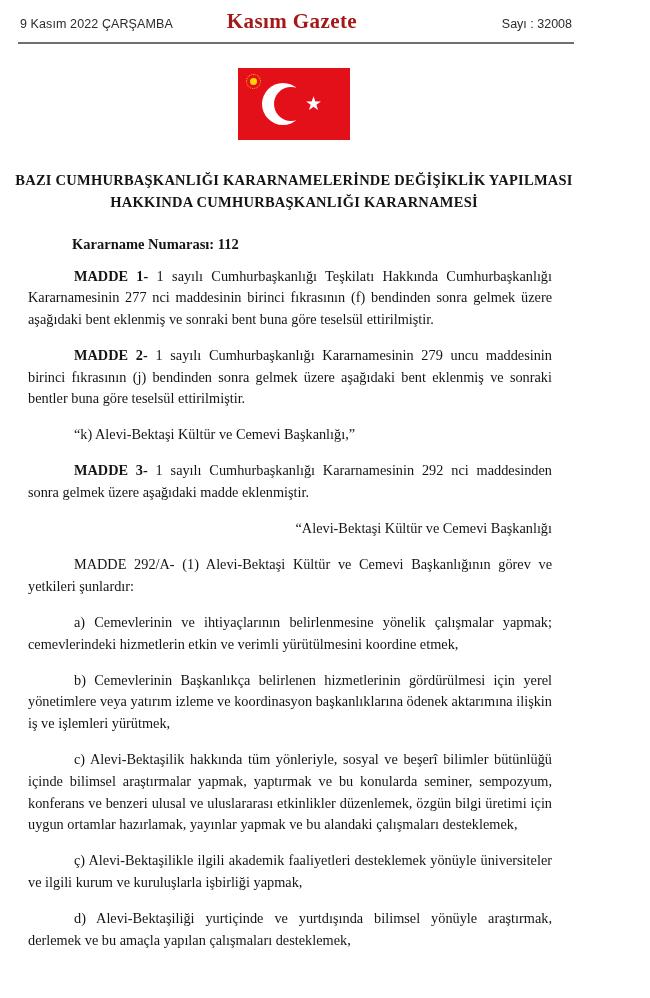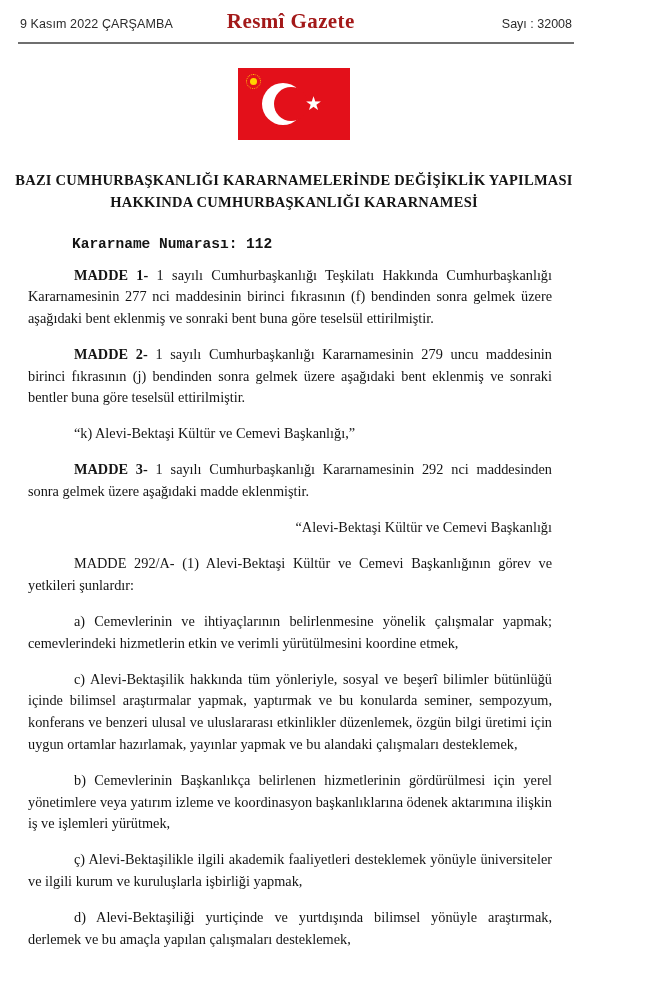--- a/index.html
+++ b/index.html
@@ -152,21 +152,20 @@
     margin: 30px auto 0 auto;
     width: 560px;
     color: #141414;
   }
 
   .decree-no {
     font-size: 14.5px;
     font-weight: bold;
     margin: 22px 0 0 72px;
     color: #141414;
-    font-family: Liberation Mono, monospace;
   }
 
   
   .body {
     margin: 0 36px 0 28px;
     font-size: 14.3px;
     line-height: 1.52;
     color: #141414;
   }
   .para {
@@ -189,21 +188,21 @@
     text-align: right;
   }
 </style>
 </head>
 <body>
 
 <div class="page">
 
   <div class="masthead">
     <div class="masthead-date">9 Kasım 2022 ÇARŞAMBA</div>
-    <div class="masthead-title">Resmî Gazete</div>
+    <div class="masthead-title">Kasım Gazete</div>
     <div class="masthead-issue">Sayı : 32008</div>
   </div>
 
   <div class="rule"></div>
 
 
   <div class="emblem-wrap">
     <div class="emblem">
       <div class="sun">
         <div class="sun-ring"></div>
@@ -228,20 +227,20 @@
 
     <p class="para indent"><span class="lead"></span><span>“k) Alevi-Bektaşi Kültür ve Cemevi Başkanlığı,”</span></p>
 
     <p class="para indent"><span class="lead">MADDE 3-</span><span> 1 sayılı Cumhurbaşkanlığı Kararnamesinin 292 nci maddesinden sonra gelmek üzere aşağıdaki madde eklenmiştir.</span></p>
 
     <p class="quote-head">“Alevi-Bektaşi Kültür ve Cemevi Başkanlığı</p>
 
     <p class="para tight indent">MADDE 292/A- (1) Alevi-Bektaşi Kültür ve Cemevi Başkanlığının görev ve yetkileri şunlardır:</p>
 
     <p class="para tight indent">a) Cemevlerinin ve ihtiyaçlarının belirlenmesine yönelik çalışmalar yapmak; cemevlerindeki hizmetlerin etkin ve verimli yürütülmesini koordine etmek,</p>
+    <p class="para tight indent">b) Cemevlerinin Başkanlıkça belirlenen hizmetlerinin gördürülmesi için yerel yönetimlere veya yatırım izleme ve koordinasyon başkanlıklarına ödenek aktarımına ilişkin iş ve işlemleri yürütmek,</p>
     <p class="para tight indent">c) Alevi-Bektaşilik hakkında tüm yönleriyle, sosyal ve beşerî bilimler bütünlüğü içinde bilimsel araştırmalar yapmak, yaptırmak ve bu konularda seminer, sempozyum, konferans ve benzeri ulusal ve uluslararası etkinlikler düzenlemek, özgün bilgi üretimi için uygun ortamlar hazırlamak, yayınlar yapmak ve bu alandaki çalışmaları desteklemek,</p>
-    <p class="para tight indent">b) Cemevlerinin Başkanlıkça belirlenen hizmetlerinin gördürülmesi için yerel yönetimlere veya yatırım izleme ve koordinasyon başkanlıklarına ödenek aktarımına ilişkin iş ve işlemleri yürütmek,</p>
     <p class="para tight indent">ç) Alevi-Bektaşilikle ilgili akademik faaliyetleri desteklemek yönüyle üniversiteler ve ilgili kurum ve kuruluşlarla işbirliği yapmak,</p>
     <p class="para tight indent">d) Alevi-Bektaşiliği yurtiçinde ve yurtdışında bilimsel yönüyle araştırmak, derlemek ve bu amaçla yapılan çalışmaları desteklemek,</p>
 
   </div>
 
 </div>
 
 </body></html>

